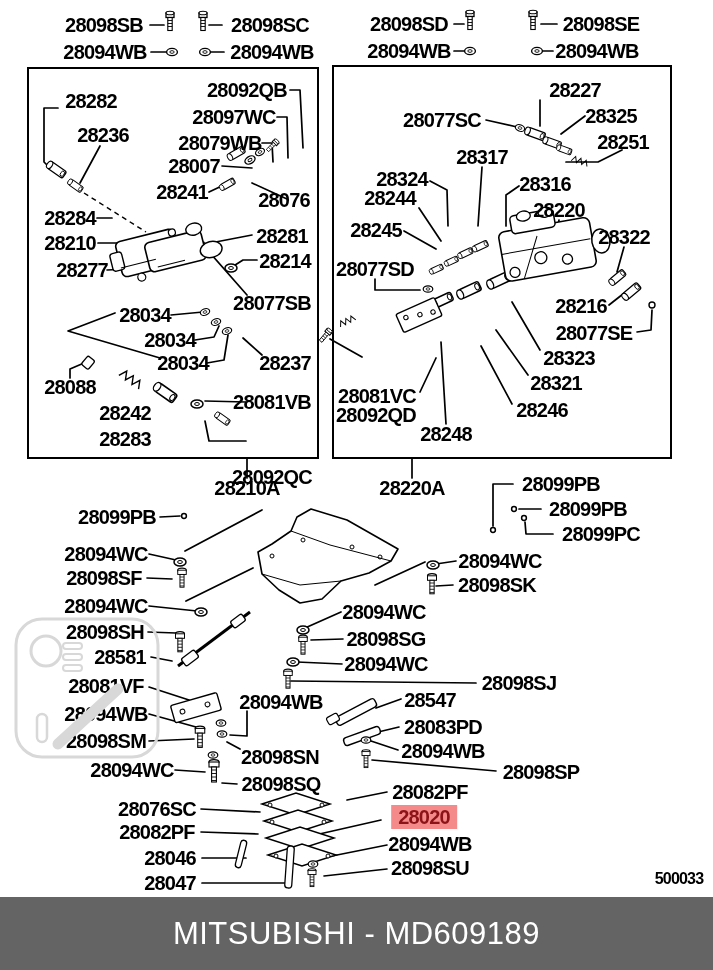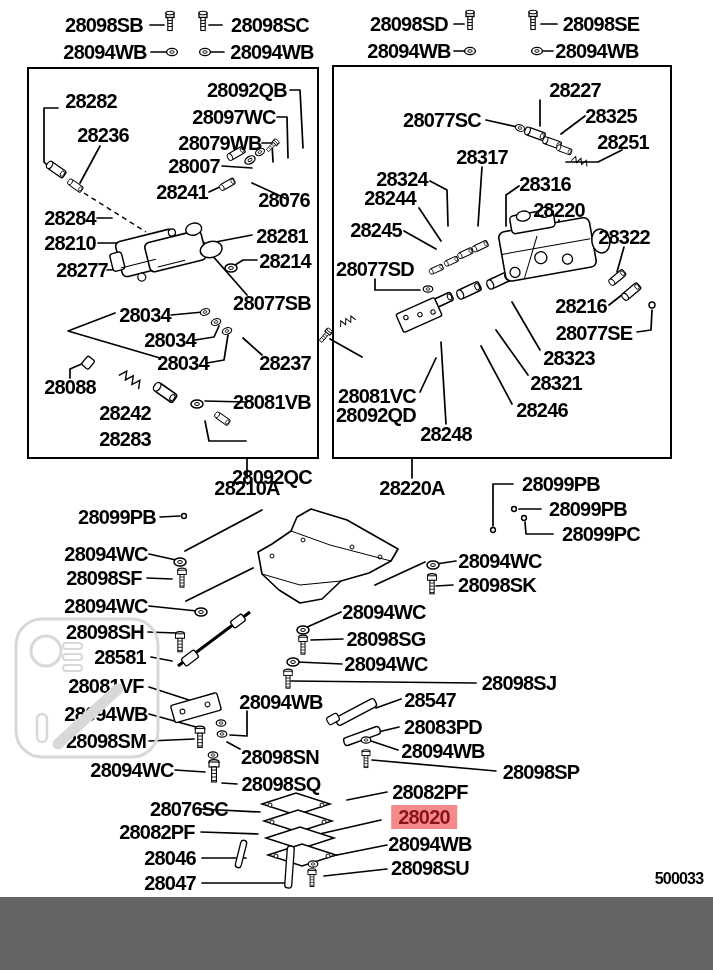--- a/index.html
+++ b/index.html
@@ -372,21 +372,21 @@
       <div class="lbl" style="left: 430px; top: 700px;">28547</div>
       <div class="lbl" style="left: 106px; top: 714px;">28094WB</div>
       <div class="lbl" style="left: 443px; top: 727px;">28083PD</div>
       <div class="lbl" style="left: 106px; top: 741px;">28098SM</div>
       <div class="lbl" style="left: 443px; top: 751px;">28094WB</div>
       <div class="lbl" style="left: 280px; top: 757px;">28098SN</div>
       <div class="lbl" style="left: 132px; top: 770px;">28094WC</div>
       <div class="lbl" style="left: 541px; top: 772px;">28098SP</div>
       <div class="lbl" style="left: 281px; top: 784px;">28098SQ</div>
       <div class="lbl" style="left: 430px; top: 792px;">28082PF</div>
-      <div class="lbl" style="left: 157px; top: 809px; margin-left: 32px;">28076SC</div>
+      <div class="lbl" style="left: 157px; top: 809px;">28076SC</div>
       <div class="lbl hl" style="left: 424px; top: 817px;">28020</div>
       <div class="lbl" style="left: 157px; top: 832px;">28082PF</div>
       <div class="lbl" style="left: 430px; top: 844px;">28094WB</div>
       <div class="lbl" style="left: 170px; top: 858px;">28046</div>
       <div class="lbl" style="left: 430px; top: 868px;">28098SU</div>
       <div class="lbl" style="left: 170px; top: 883px;">28047</div>
       <div class="lbl" style="left: 633px; top: 879px; font-size: 16px; margin-left: 46px;">500033</div>
     </div>
 
   <div id="watermark-layer">
@@ -397,14 +397,15 @@
         <rect x="63" y="643" width="19" height="6" rx="3" stroke-width="2"></rect>
         <rect x="63" y="654" width="19" height="6" rx="3" stroke-width="2"></rect>
         <rect x="63" y="665" width="19" height="6" rx="3" stroke-width="2"></rect>
         <path d="M58,744 L118,689" stroke-width="11" stroke-linecap="round"></path>
         <rect x="37" y="714" width="10" height="28" rx="5" stroke-width="2.5"></rect>
       </g>
     </svg>
   </div>
 
   <div id="footer-bar">
+    <span>MITSUBISHI - MD609189</span>
   </div>
 </div>
 
 </body></html>

